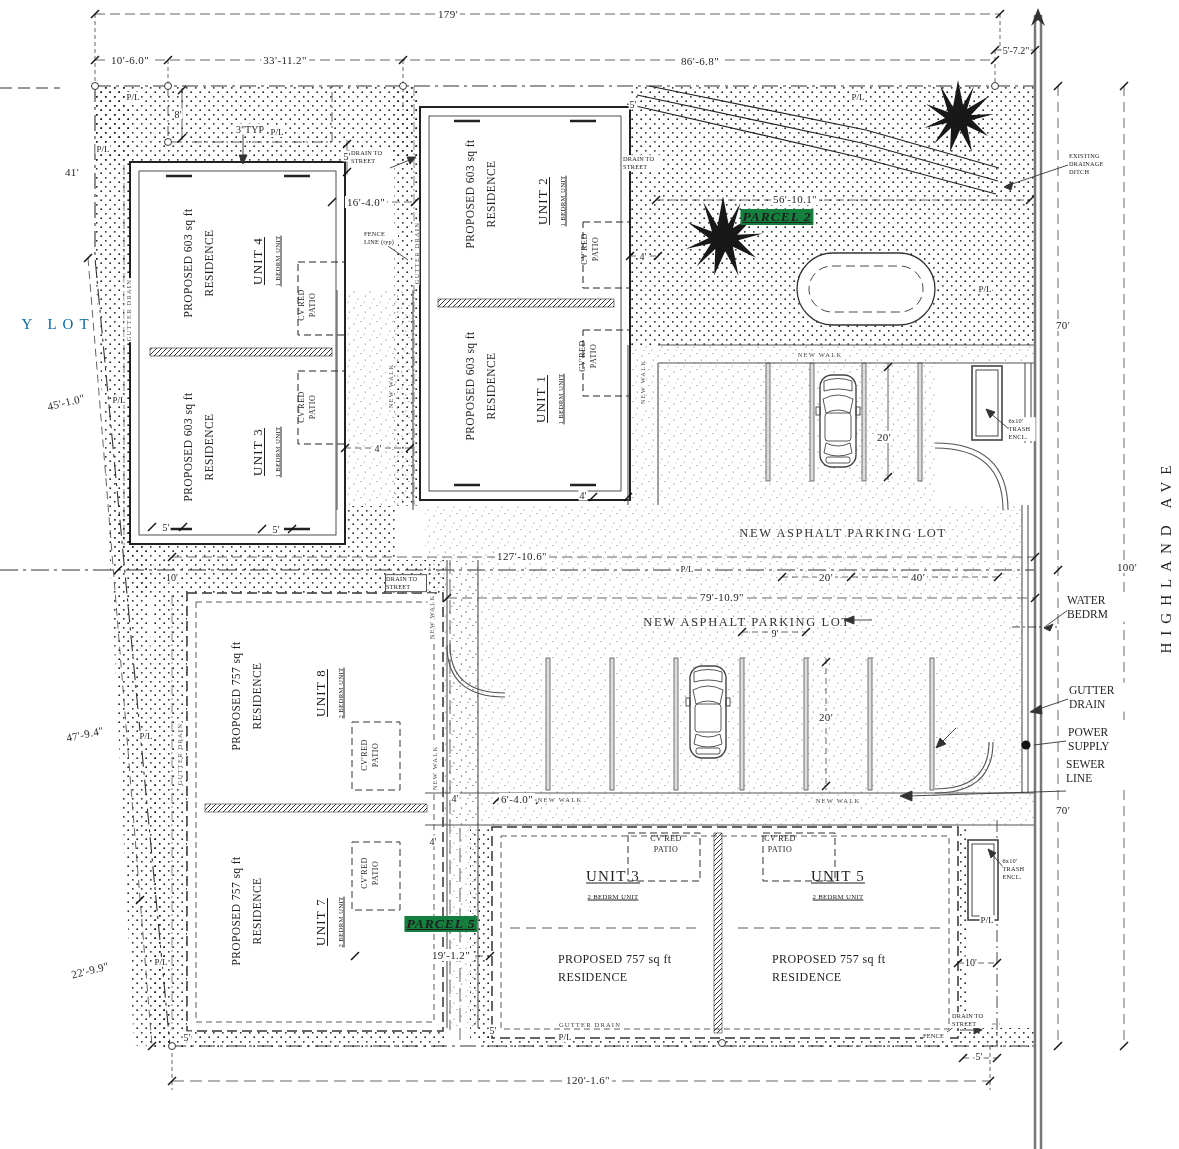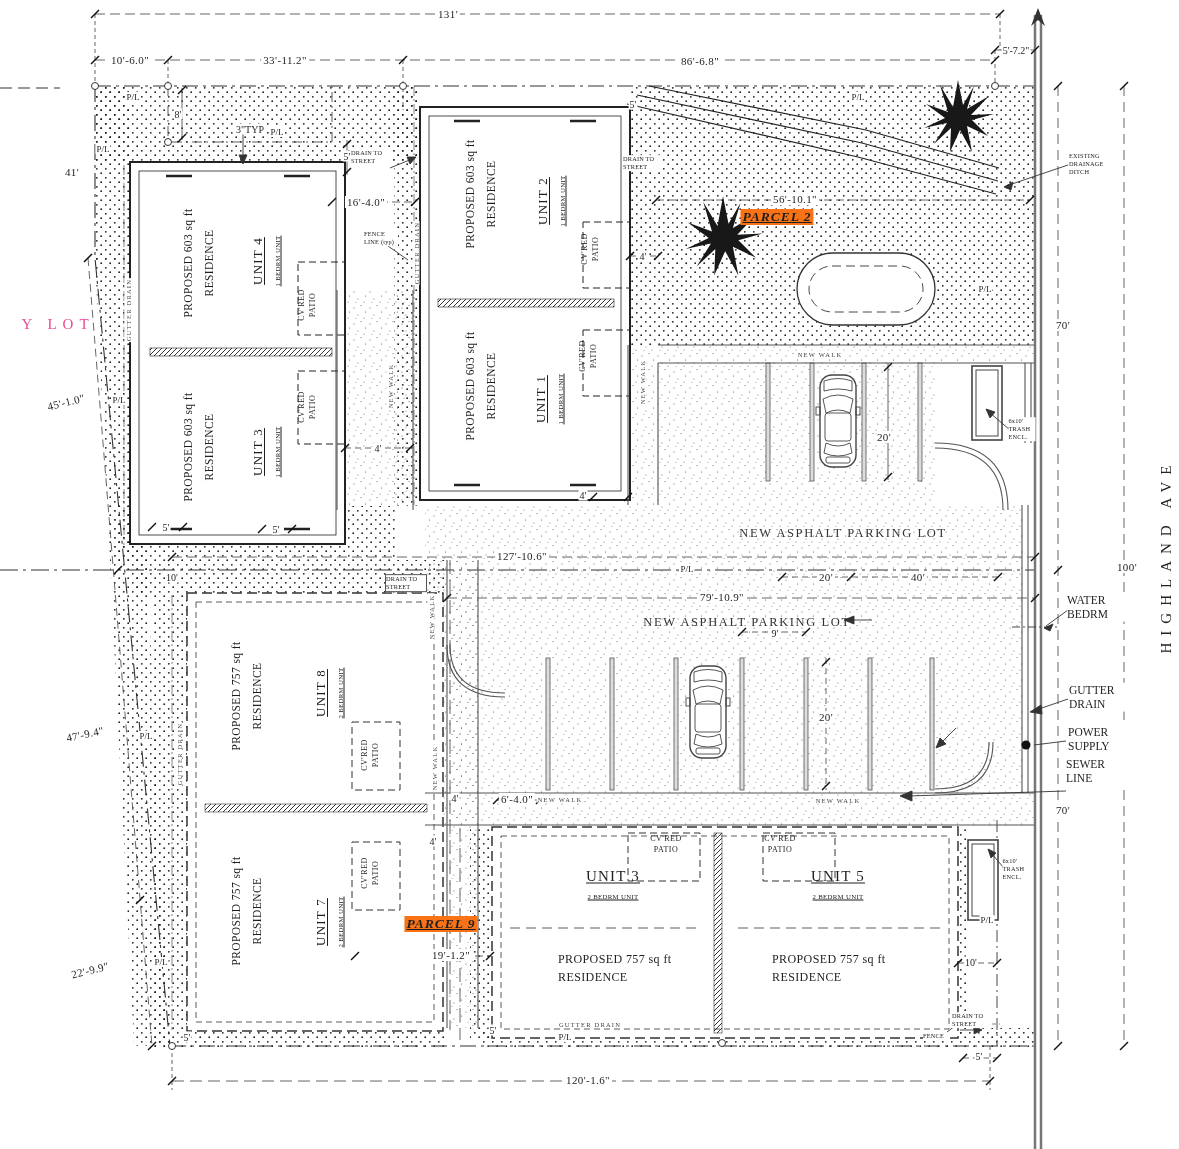--- a/index.html
+++ b/index.html
@@ -19,22 +19,22 @@
   .unit{font-size:13px;letter-spacing:1.2px;text-decoration:underline;text-underline-offset:2px;}
   .unit-lg{font-size:15px;}
   .sub{font-size:6.8px;letter-spacing:.3px;text-decoration:underline;}
   .res{font-size:11.5px;letter-spacing:.4px;line-height:1.8;white-space:normal;width:128px;
        text-align:center;}
   .res-h{font-size:12px;width:140px;text-align:left;line-height:1.5;}
   .patio{font-size:8px;letter-spacing:.5px;white-space:normal;width:38px;text-align:center;
          line-height:1.35;}
   .walklbl{font-size:6.5px;letter-spacing:1.2px;color:#444;background:#fff;padding:0 1px;}
   .parcel{font-size:13.5px;font-weight:700;font-style:italic;text-decoration:underline;
-          letter-spacing:1px;background:#f97316;padding:0 2px;}
-  .lot{font-size:15px;letter-spacing:6px;color:#ec4899;}
+          letter-spacing:1px;background:#15803d;padding:0 2px;}
+  .lot{font-size:15px;letter-spacing:6px;color:#0369a1;}
   .streetname{font-size:15px;letter-spacing:7px;color:#222;}
   .util{font-size:11.5px;white-space:normal;width:60px;line-height:1.25;text-align:left;
         background:#fff;}
   .parkinglbl{font-size:12.5px;letter-spacing:1.6px;color:#333;}
 </style>
 </head>
 <body>
 
 <div id="plan">
 
@@ -347,21 +347,21 @@
   <use href="#pcorner" x="95" y="86"></use>
         <use href="#pcorner" x="168" y="86"></use>
   <use href="#pcorner" x="403" y="86"></use>
         <use href="#pcorner" x="995" y="86"></use>
   <use href="#pcorner" x="168" y="142"></use>
         <use href="#pcorner" x="172" y="1046"></use>
   <use href="#pcorner" x="722" y="1043"></use>
 </g>
 </svg>
 
-<div class="lbl dim" style="left:448px;top:14px">131'</div>
+<div class="lbl dim" style="left:448px;top:14px">179'</div>
 <div class="lbl dim" style="left:130px;top:60px">10'-6.0"</div>
 <div class="lbl dim" style="left:285px;top:60px">33'-11.2"</div>
 <div class="lbl dim" style="left:700px;top:61px">86'-6.8"</div>
 <div class="lbl dim-sm" style="left:1016px;top:50px">5'-7.2"</div>
 <div class="lbl dim" style="left:72px;top:172px">41'</div>
 <div class="lbl dim-sm" style="left:178px;top:114px">8'</div>
 <div class="lbl dim-sm" style="left:250px;top:129px">3"TYP</div>
 <div class="lbl dim-sm" style="left:347px;top:156px">5'</div>
 <div class="lbl pl" style="left:133px;top:97px">P/L</div>
 <div class="lbl pl" style="left:103px;top:149px">P/L</div>
@@ -443,21 +443,21 @@
 <div class="lbl rot res" style="left:247px;top:911px">PROPOSED 757 sq ft RESIDENCE</div>
 <div class="lbl rot unit" style="left:321px;top:922px">UNIT 7</div>
 <div class="lbl rot sub" style="left:340px;top:922px">2 BEDRM UNIT</div>
 <div class="lbl rot walklbl" style="left:179px;top:754px">GUTTER DRAIN</div>
 <div class="lbl rot walklbl" style="left:434px;top:768px">NEW WALK</div>
 <div class="lbl dim-sm" style="left:455px;top:798px">4'</div>
 <div class="lbl dim-sm" style="left:433px;top:841px">4'</div>
 <div class="lbl dim" style="left:517px;top:799px">6'-4.0"</div>
 <div class="lbl walklbl" style="left:560px;top:799px">NEW WALK</div>
 <div class="lbl walklbl" style="left:838px;top:800px">NEW WALK</div>
-<div class="lbl parcel" style="left:441px;top:924px">PARCEL 9</div>
+<div class="lbl parcel" style="left:441px;top:924px">PARCEL 5</div>
 <div class="lbl dim" style="left:451px;top:955px">19'-1.2"</div>
 <div class="lbl pl" style="left:161px;top:962px">P/L</div>
 <div class="lbl dim" style="left:90px;top:970px;transform:translate(-50%,-50%) rotate(-14deg)">22'-9.9"</div>
 
 <div class="lbl patio" style="left:666px;top:845px;transform:translate(-50%,-50%)">CV'RED PATIO</div>
 <div class="lbl patio" style="left:780px;top:845px;transform:translate(-50%,-50%)">CV'RED PATIO</div>
 <div class="lbl unit unit-lg" style="left:613px;top:876px">UNIT 3</div>
 <div class="lbl sub" style="left:613px;top:896px">2 BEDRM UNIT</div>
 <div class="lbl unit unit-lg" style="left:838px;top:876px">UNIT 5</div>
 <div class="lbl sub" style="left:838px;top:896px">2 BEDRM UNIT</div>

